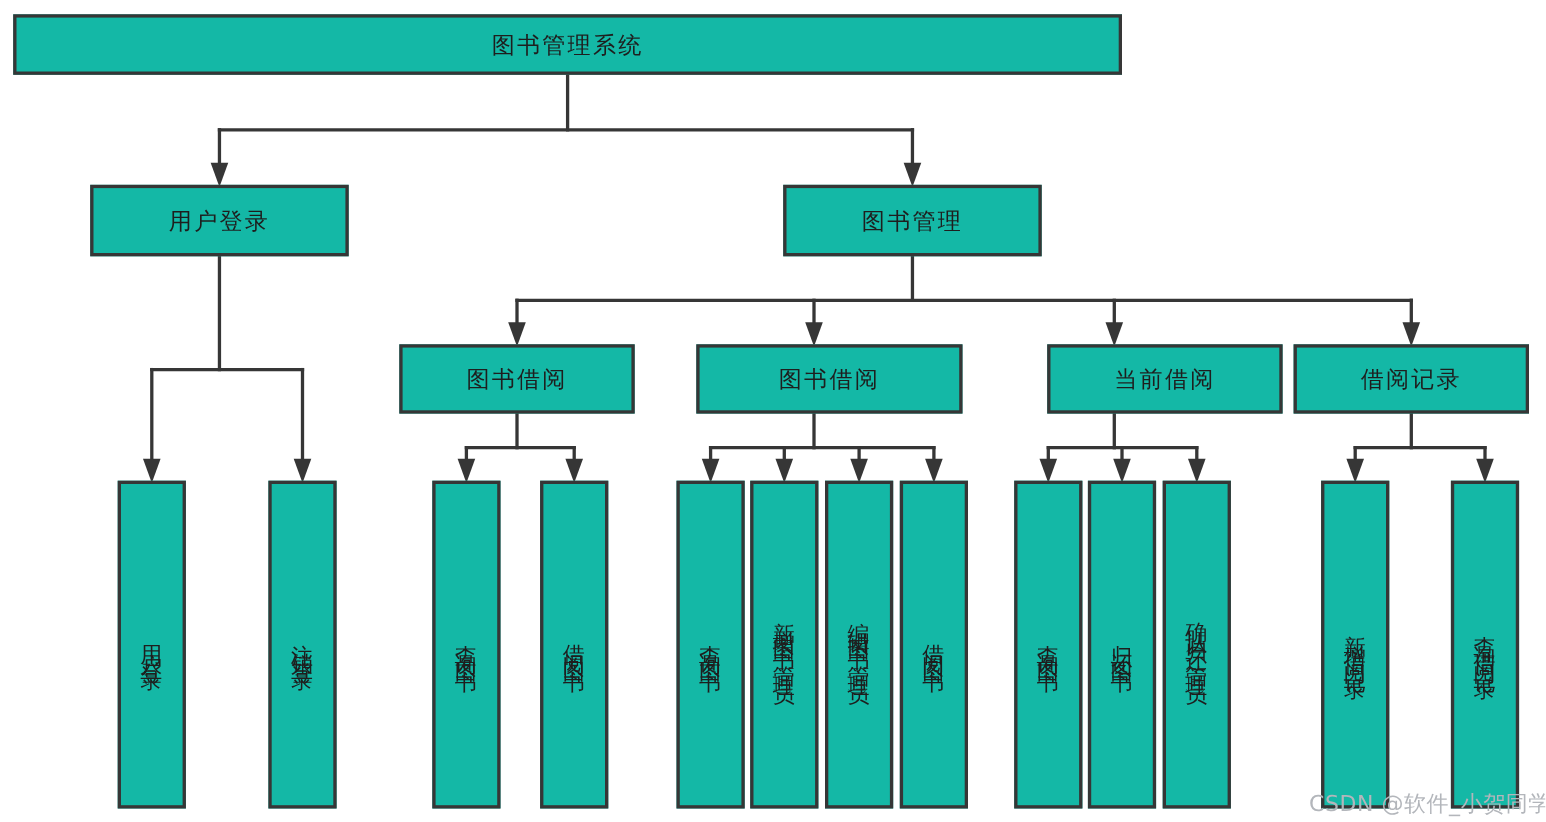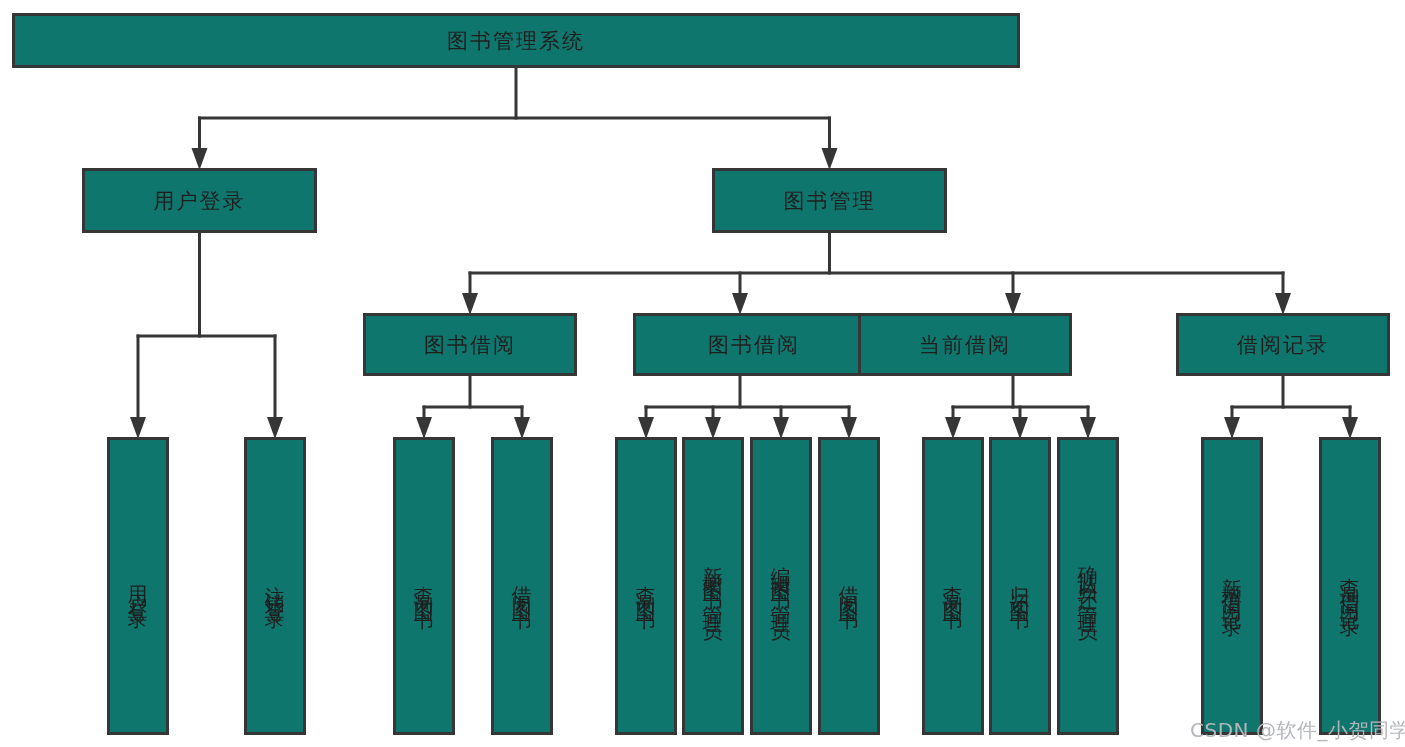--- a/index.html
+++ b/index.html
@@ -7,21 +7,21 @@
     position:relative;
     width:1405px;height:747px;
     background:#ffffff;
     font-family:"DejaVu Sans","Liberation Sans",sans-serif;
     overflow:hidden;
   }
   #wires{position:absolute;left:0;top:0;z-index:1;}
   .node{
     position:absolute;
     box-sizing:border-box;
-    background:#0f766e;
+    background:#14b8a6;
     border:3px solid #363636;
     display:flex;
     align-items:center;
     justify-content:center;
     font-size:21px;
     letter-spacing:2px;
     color:#1e1e1e;
     z-index:2;
     text-align:center;
   }
@@ -110,21 +110,21 @@
     </div>
     <div class="node" style="left: 712px; top: 168px; width: 235px; height: 65px; border-color: rgb(54, 54, 54); color: rgb(30, 30, 30);">
       <span>图书管理</span>
     </div>
     <div class="node" style="left: 363px; top: 313px; width: 214px; height: 63px; border-color: rgb(54, 54, 54); color: rgb(30, 30, 30);">
       <span>图书借阅</span>
     </div>
     <div class="node" style="left: 633px; top: 313px; width: 242px; height: 63px; border-color: rgb(54, 54, 54); color: rgb(30, 30, 30);">
       <span>图书借阅</span>
     </div>
-    <div class="node" style="left: 858px; top: 313px; width: 214px; height: 63px; border-color: rgb(54, 54, 54); color: rgb(30, 30, 30);">
+    <div class="node" style="left: 952px; top: 313px; width: 214px; height: 63px; border-color: rgb(54, 54, 54); color: rgb(30, 30, 30);">
       <span>当前借阅</span>
     </div>
     <div class="node" style="left: 1176px; top: 313px; width: 214px; height: 63px; border-color: rgb(54, 54, 54); color: rgb(30, 30, 30);">
       <span>借阅记录</span>
     </div>
     <div class="node vertical" style="left: 107px; top: 437px; width: 62px; height: 298px; border-color: rgb(54, 54, 54); color: rgb(30, 30, 30);">
       <span>用户登录</span>
     </div>
     <div class="node vertical" style="left: 244px; top: 437px; width: 62px; height: 298px; border-color: rgb(54, 54, 54); color: rgb(30, 30, 30);">
       <span>注销登录</span>

